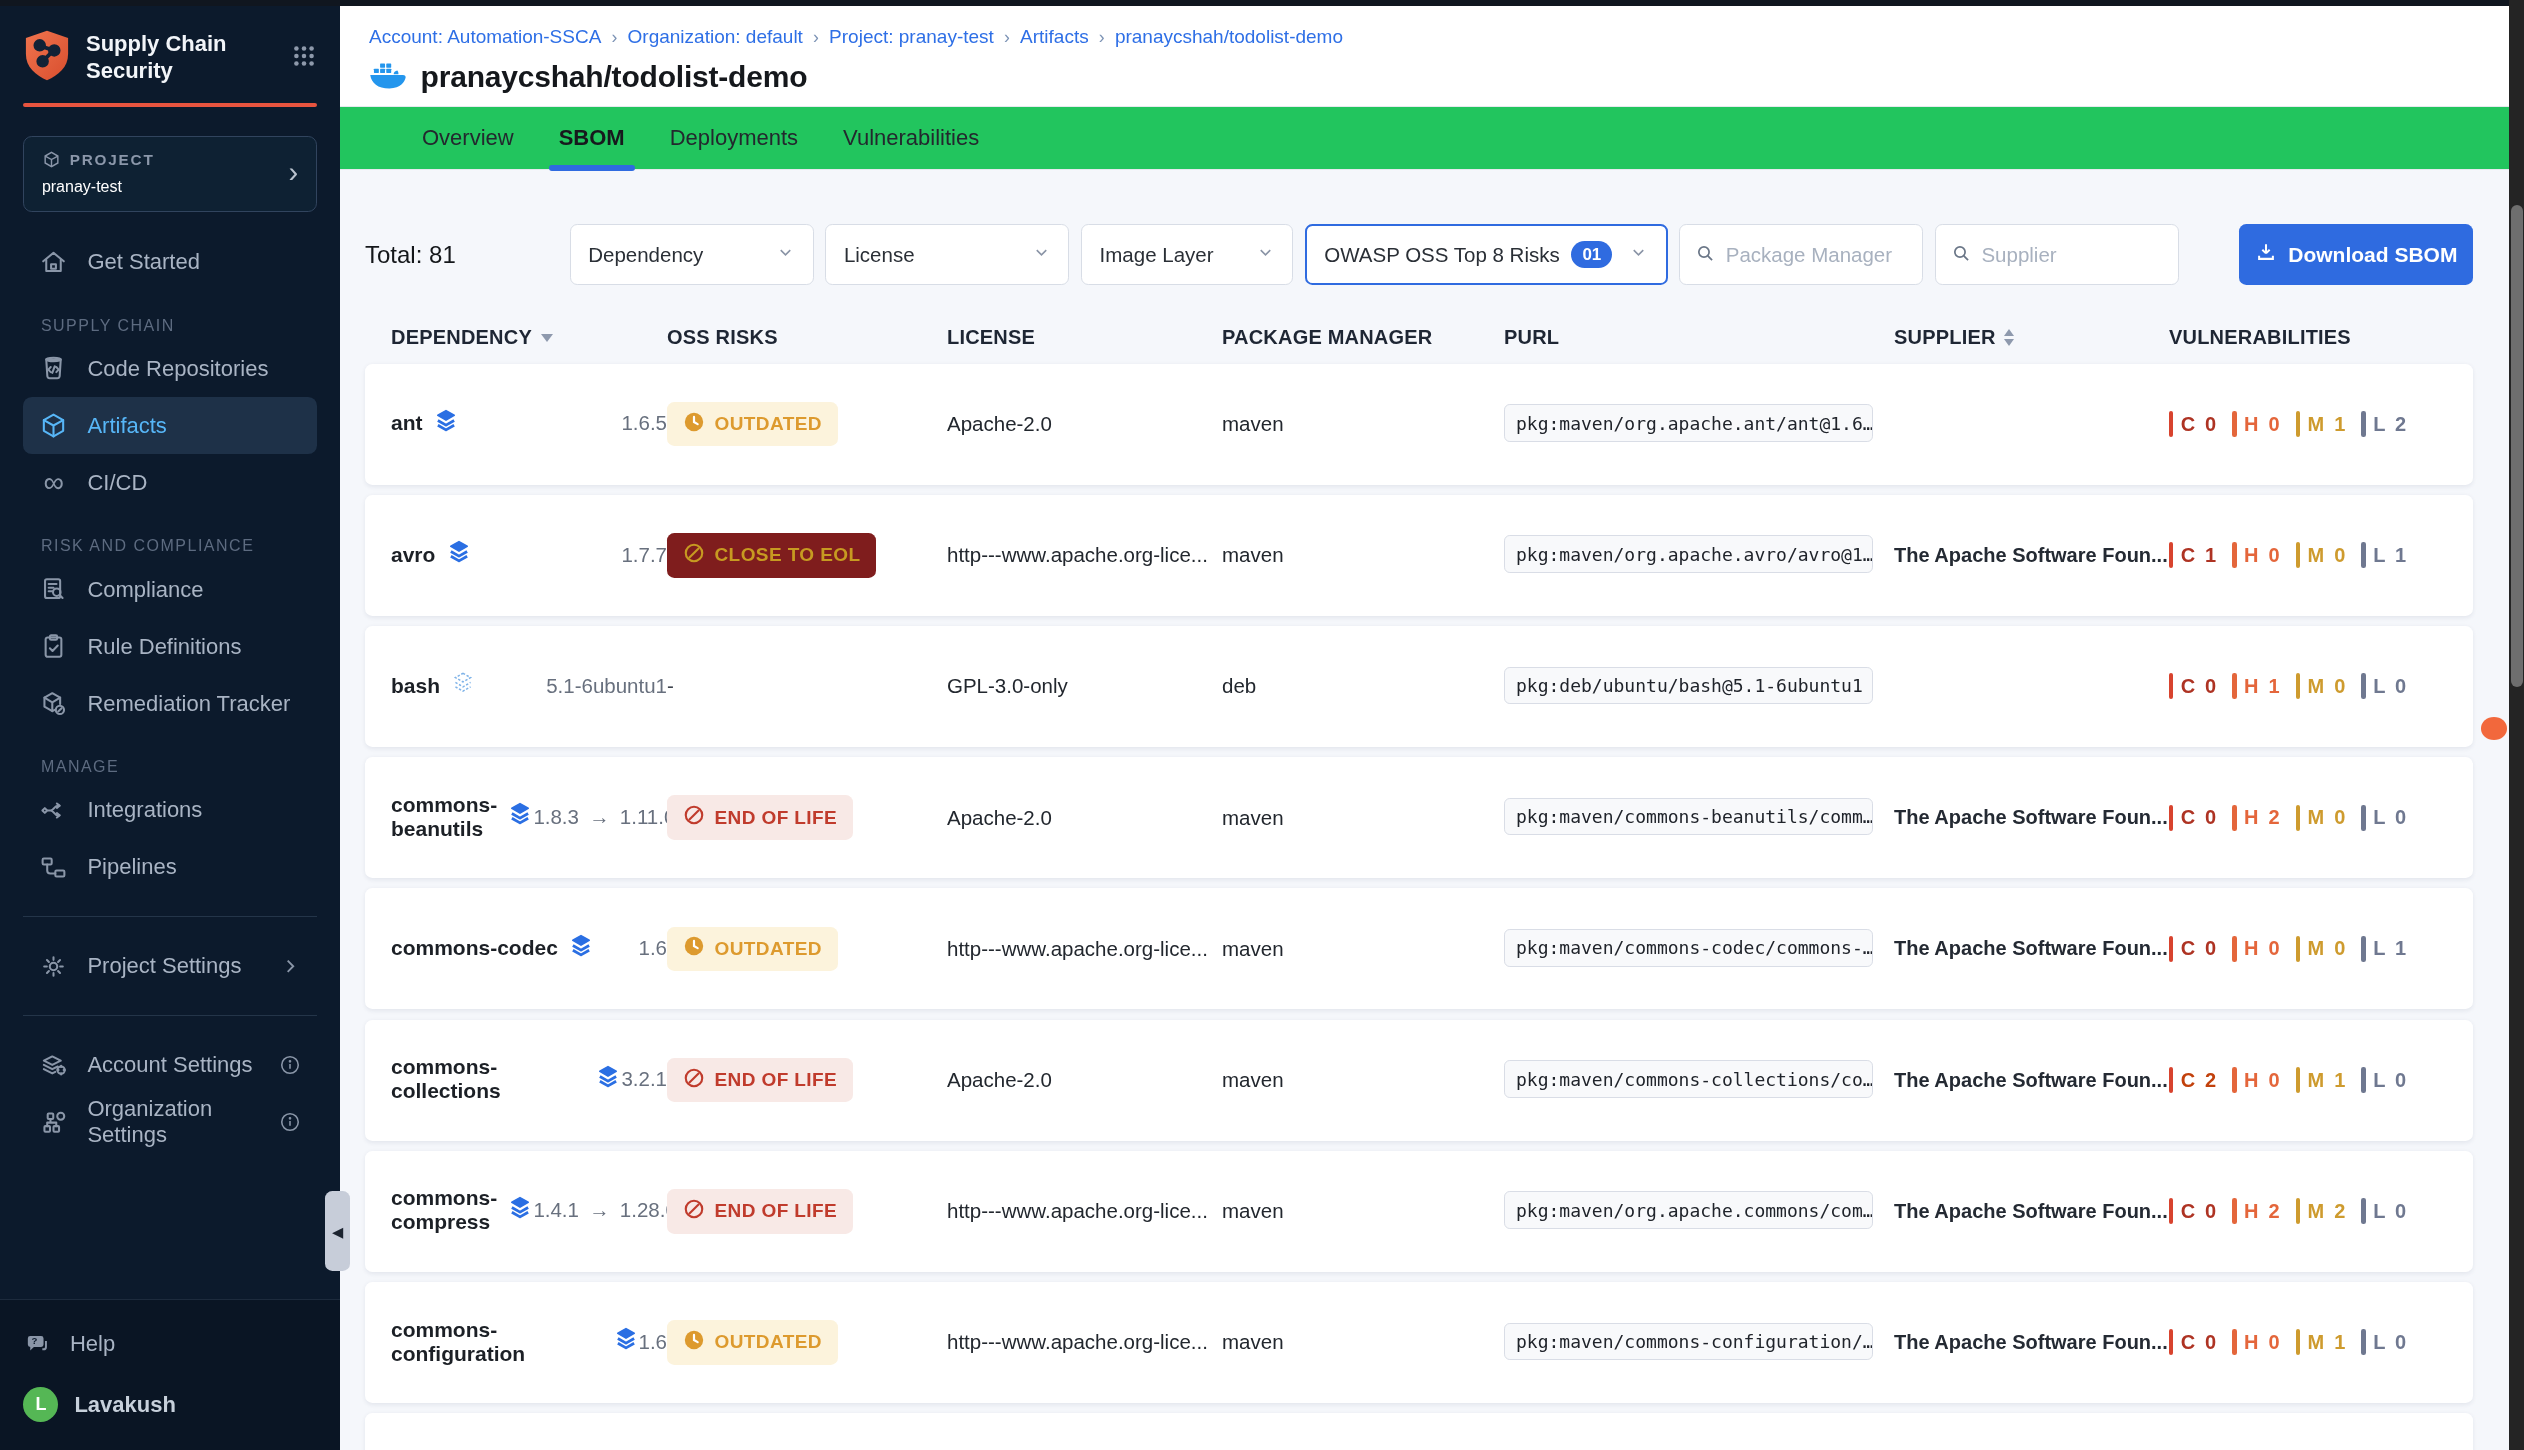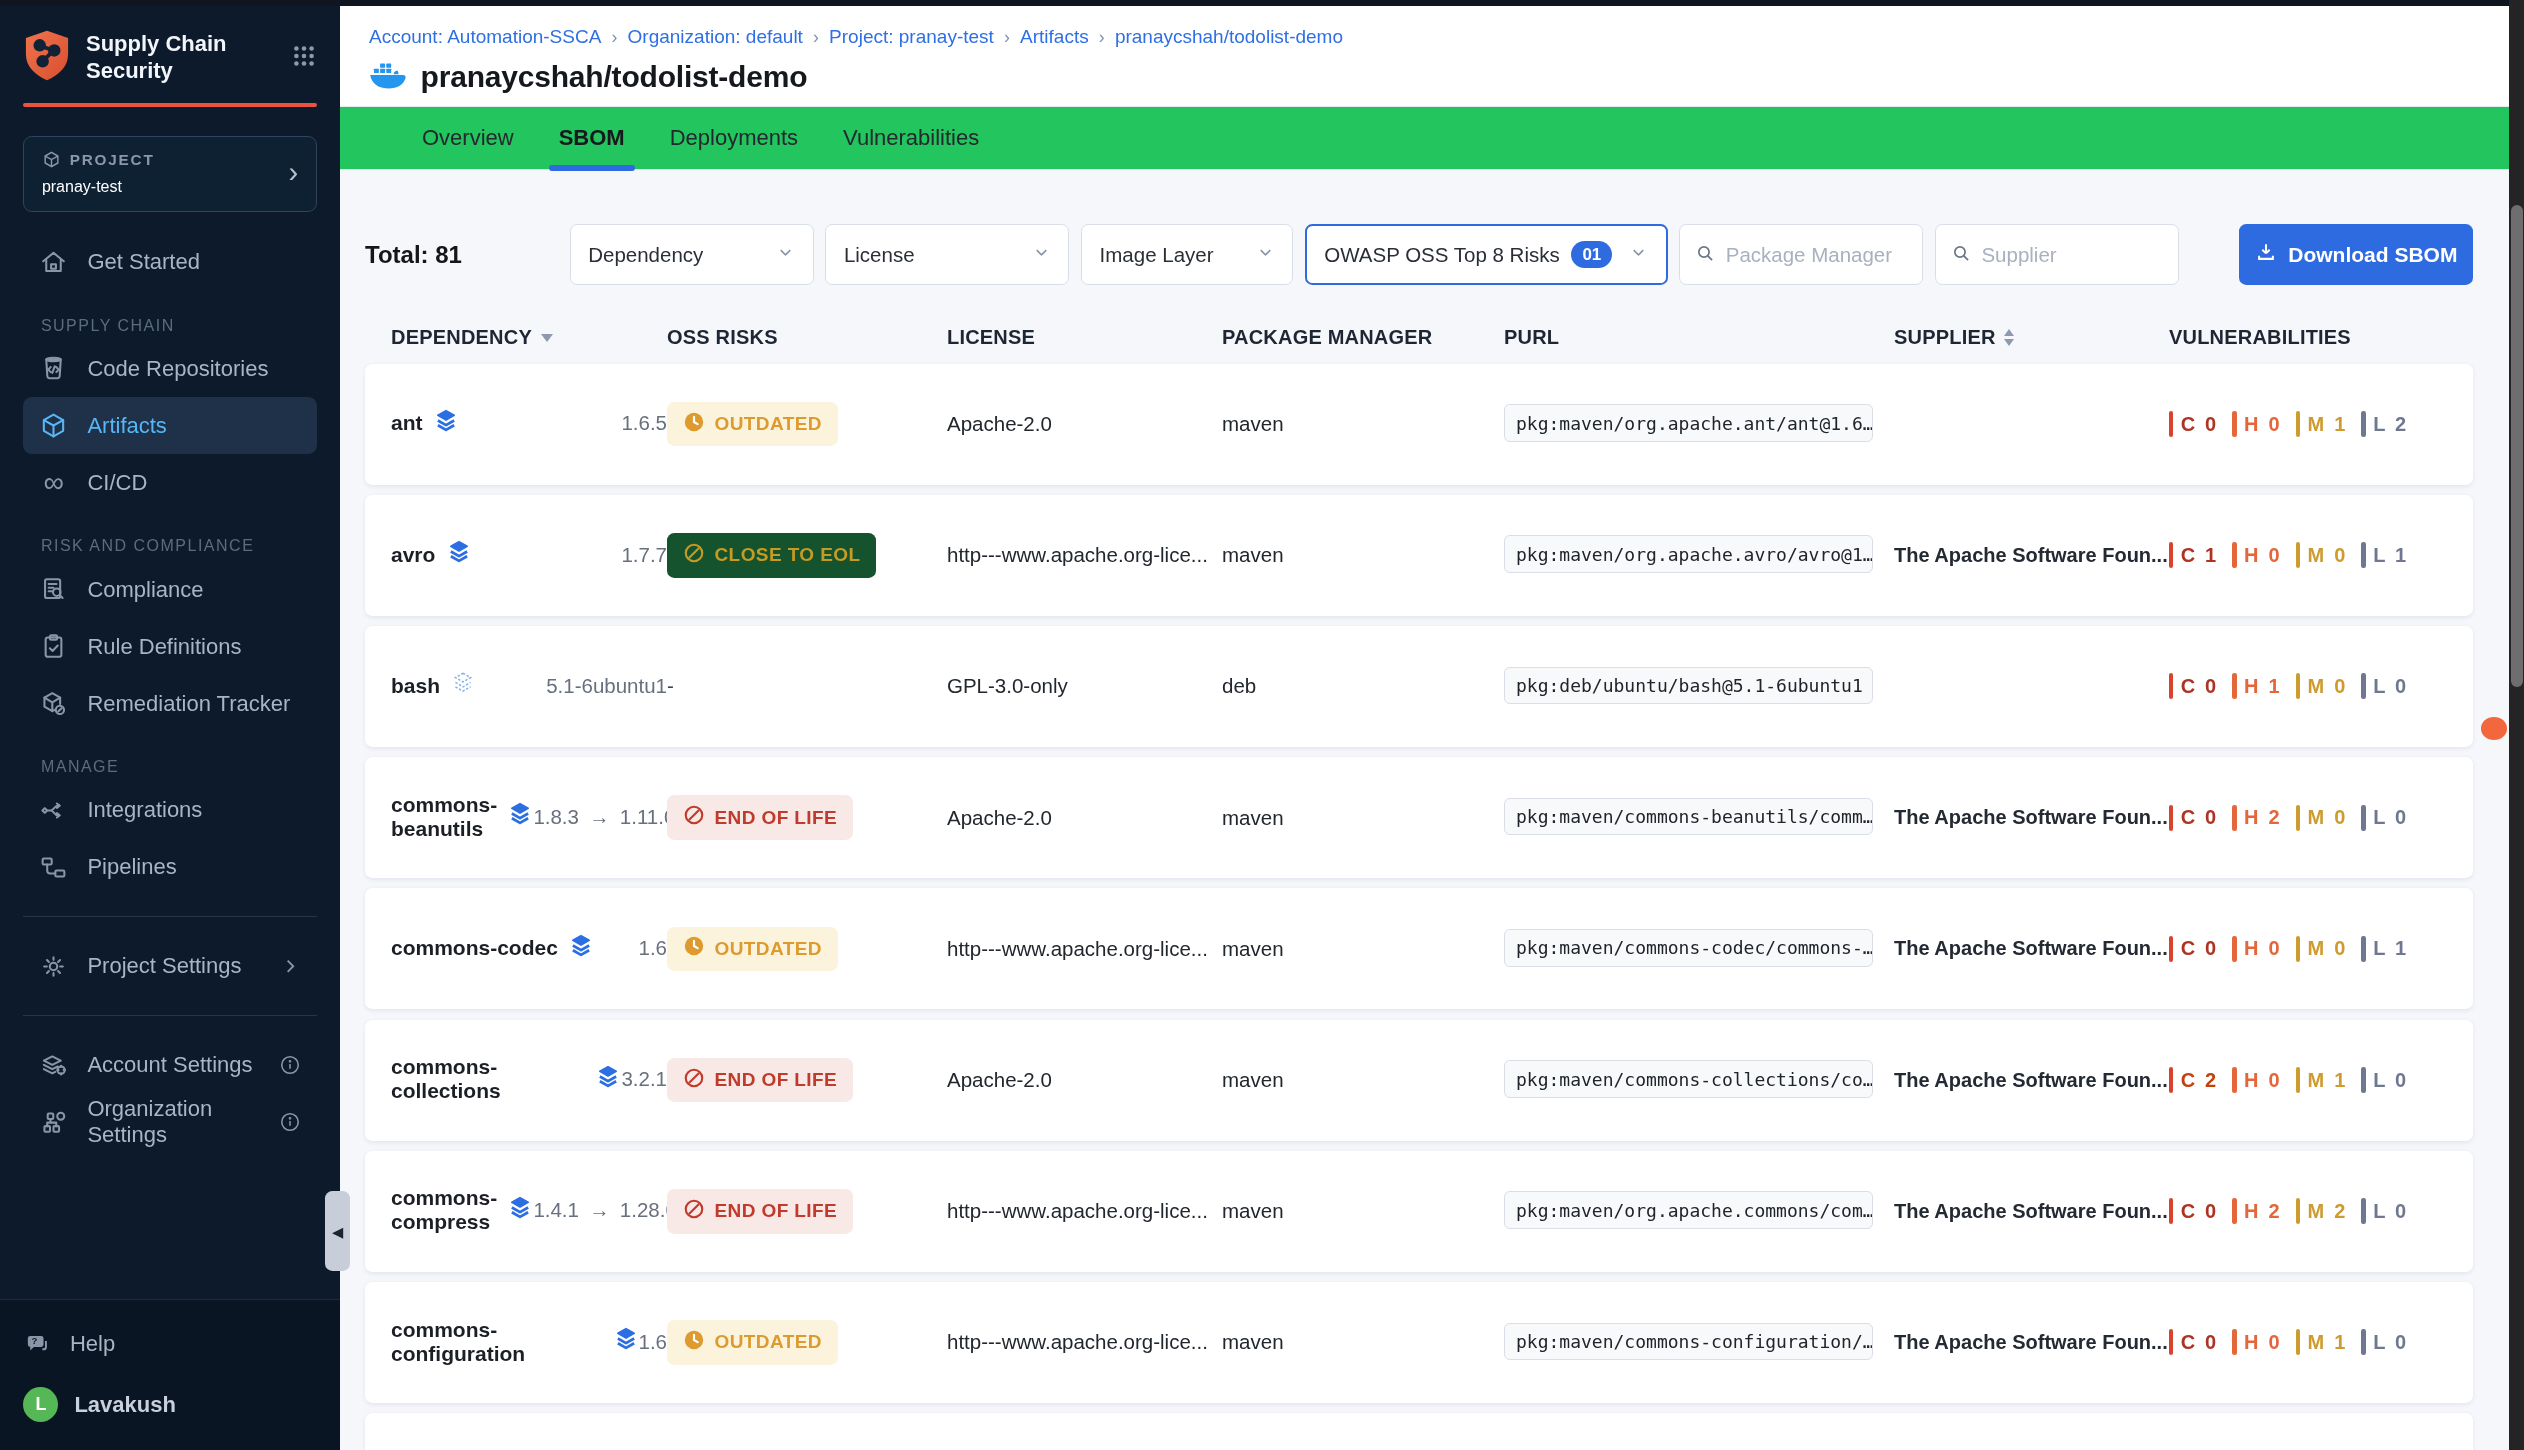--- a/index.html
+++ b/index.html
@@ -53,21 +53,21 @@
   .page-title { font-size:30px; font-weight:700; color:#15181C; letter-spacing:-0.2px; }
 
   .tabbar { background:#22c55e; height:63px; display:flex; align-items:stretch; gap:45px; padding-left:82px; border-bottom:1.5px solid #E6E9EE; }
   .tab { position:relative; display:flex; align-items:center; font-size:22px; color:#23282E; cursor:pointer; }
   .tab.active { font-weight:700; color:#17191D; }
   .tab.active .tab-underline { position:absolute; bottom:-1.5px; left:-10.2px; right:-10.2px; height:5.1px; background:#2F6BE0; border-radius:2.9px; }
 
   .content { flex:1; padding:0 52px 0 25px; overflow:hidden; }
 
   .toolbar { margin-top:54px; display:flex; align-items:center; gap:11.7px; }
-  .total { width:193px; font-size:24px; font-weight:700; color:#14171A; flex:none; }
+  .total { width:193px; font-size:24px; font-weight:400; color:#14171A; flex:none; }
   .filter { height:61px; background:#fff; border:1.5px solid #D8DDE6; border-radius:7.3px; display:flex; align-items:center; padding:0 17.5px; font-size:20.5px; color:#2A2F36; cursor:pointer; flex:none; }
   .filter .fl { white-space:nowrap; }
   .filter-dep { width:244px; } .filter-lic { width:244px; } .filter-layer { width:212px; }
   .filter-owasp { width:363px; border:2.2px solid #2F6BE0; }
   .filter-badge { background:#2F6BE0; color:#fff; border-radius:730px; font-size:17px; font-weight:700; padding:3.7px 11px; margin-left:11.7px; }
   .filter .chev { margin-left:auto; }
   .searchbox { width:244px; height:61px; background:#fff; border:1.5px solid #D8DDE6; border-radius:7.3px; display:flex; align-items:center; gap:10.2px; padding:0 14.6px; flex:none; }
   .searchbox input { border:none; outline:none; width:100%; font-size:20.5px; color:#2A2F36; font-family:"Liberation Sans",sans-serif; background:transparent; }
   .searchbox input::placeholder { color:#A8B1BF; }
   .dl-btn { margin-left:auto; width:234px; height:61px; background:#2F6BE0; border:none; border-radius:7.3px; color:#fff; font-size:21px; font-weight:700; display:flex; align-items:center; justify-content:center; gap:11.7px; cursor:pointer; font-family:"Liberation Sans",sans-serif; }
@@ -511,21 +511,21 @@
                 <span><svg width="26" height="26" viewBox="0 0 24 24" fill="#2B6FE3" stroke="#2B6FE3" stroke-width="1.6" stroke-linejoin="round">
                     <path d="M12 2.5l7.5 4.3L12 11.1 4.5 6.8Z"></path>
                     <path d="M4.5 11.6l7.5 4.2 7.5-4.2" fill="none" stroke-width="2.6"></path>
                     <path d="M4.5 16l7.5 4.2L19.5 16" fill="none" stroke-width="2.6"></path>
                   </svg></span>
               </div>
               <div class="dep-ver">
                 <span>1.7.7</span>
               </div>
             </div>
-            <div><span class="risk-badge" style="background:#14532d;color:#C79A21">
+            <div><span class="risk-badge" style="background:#7f1d1d;color:#C79A21">
                 <span><svg width="22" height="22" viewBox="0 0 24 24" fill="none" stroke="#C79A21" stroke-width="2.3">
                     <circle cx="12" cy="12" r="9"></circle>
                     <path d="M6.5 17.5 17.5 6.5"></path>
                   </svg></span>
                 <span>CLOSE TO EOL</span>
               </span></div>
             <div class="cell-text">http---www.apache.org-lice...</div>
             <div class="cell-text">maven</div>
             <div><span class="purl">pkg:maven/org.apache.avro/avro@1…</span></div>
             <div class="supplier">The Apache Software Foun...</div>

